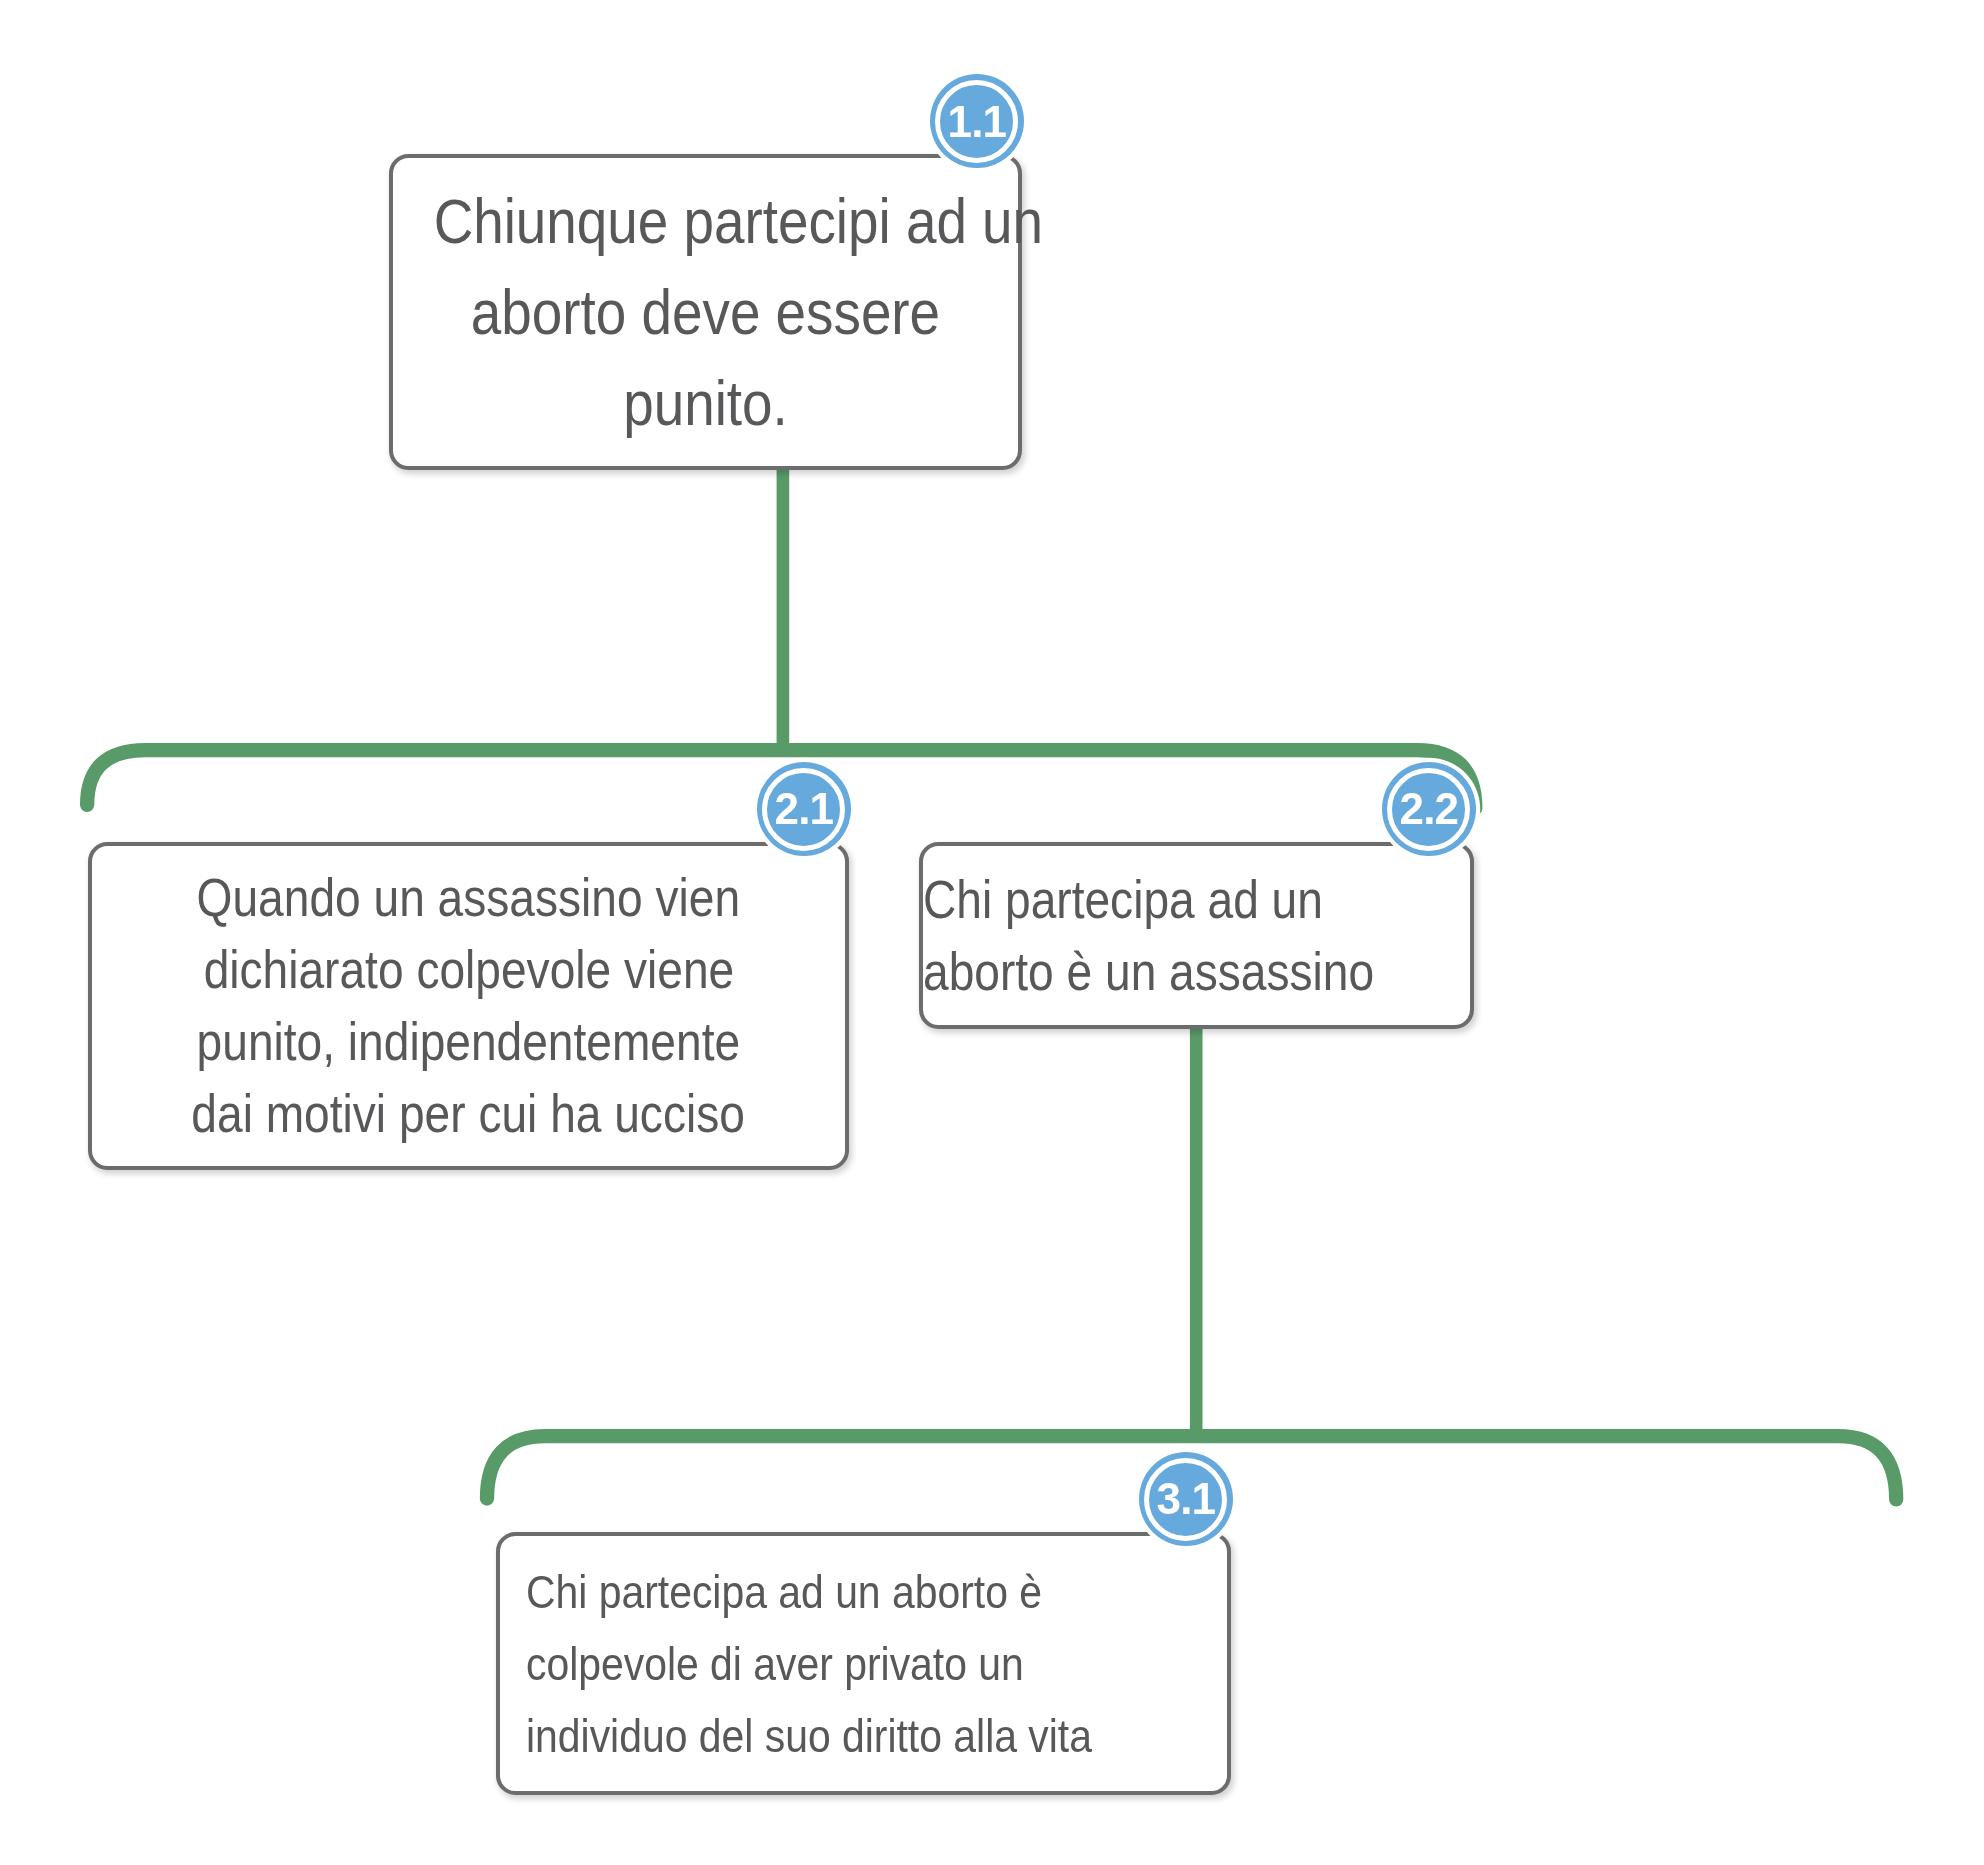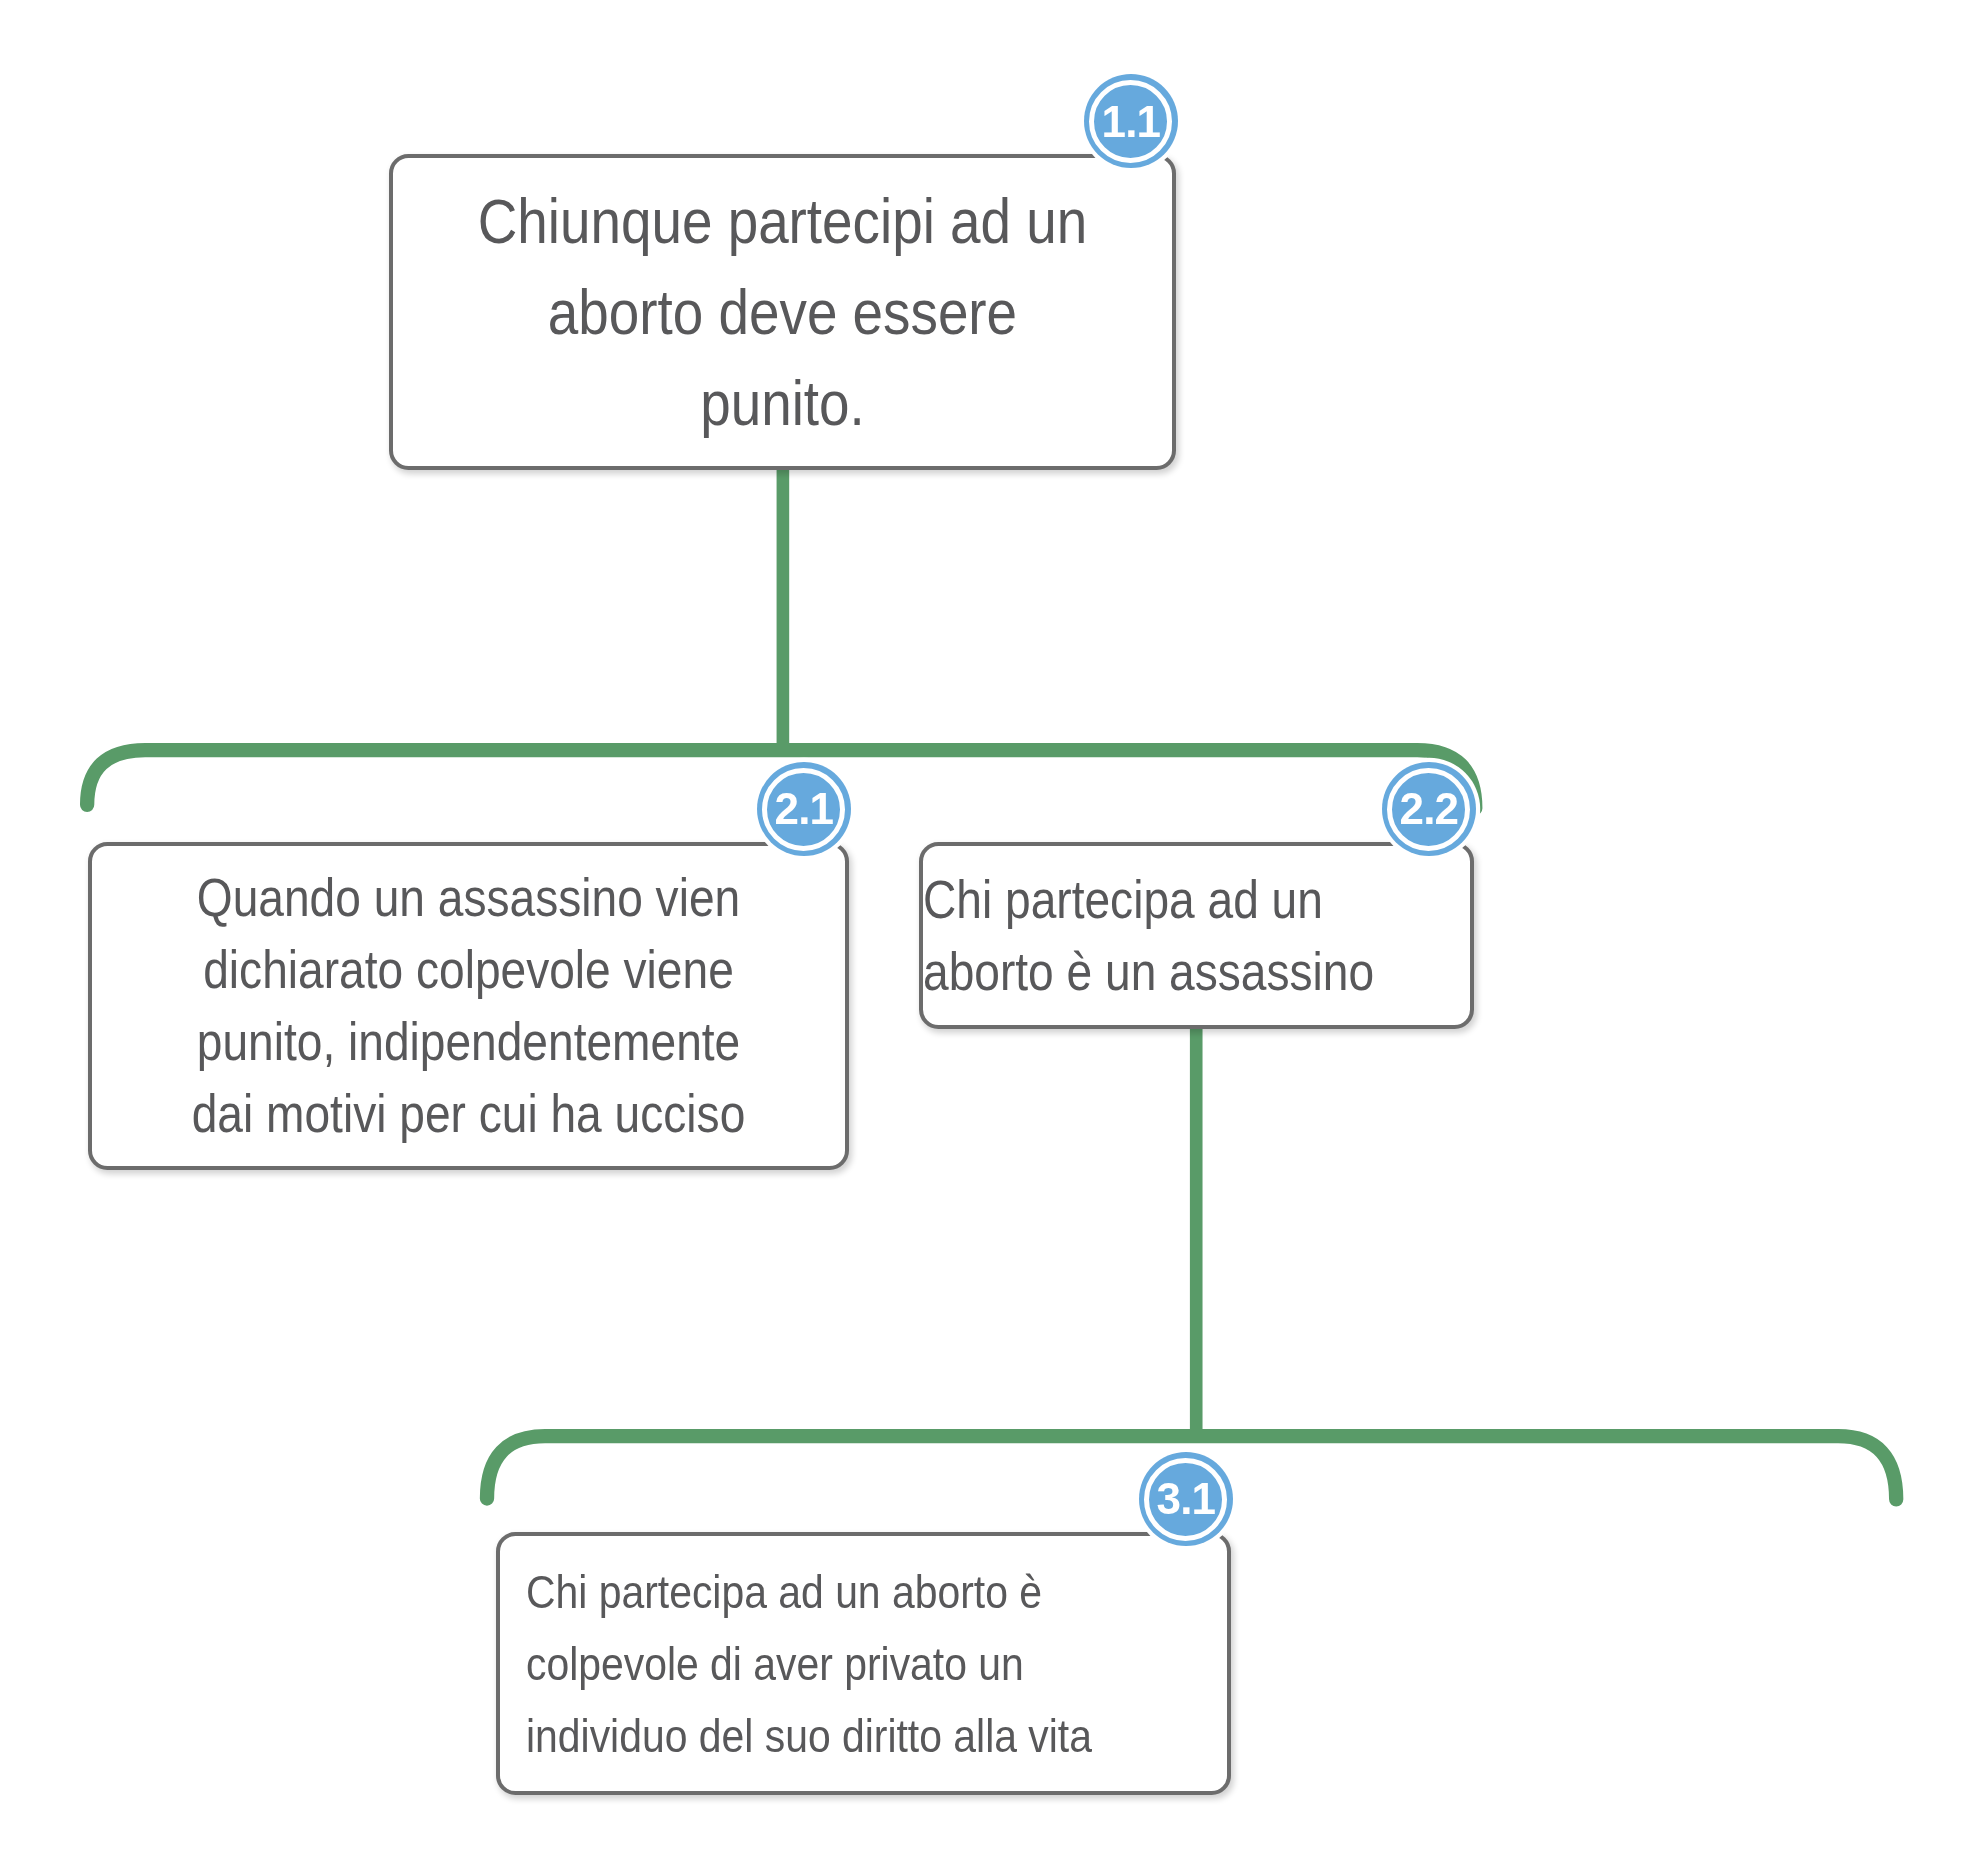--- a/index.html
+++ b/index.html
@@ -64,22 +64,22 @@
     border-radius:50%;
   }
   .badge .num{
     position:relative;
     color:var(--badge-text);
     font-size:44px;
     font-weight:700;
     letter-spacing:-0.8px;
   }
   
-  #node-1{left:389px;top:154px;width:787px;height:316px;font-size:63px;line-height:91px;}
-  #node-21{left:88px;top:842px;width:761px;height:328px;font-size:53px;line-height:72px;}
+  #node-1{left:389px;top:154px;width:633px;height:316px;font-size:63px;line-height:91px;}
+  #node-21{left:88px;top:842px;width:761px;height:328px;font-size:53px;line-height:72px;align-items:center;}
   #node-22{left:919px;top:842px;width:555px;height:187px;font-size:53px;line-height:72px;}
   #node-31{left:496px;top:1532px;width:735px;height:263px;font-size:47px;line-height:72px;padding-left:26px;}
   #node-32{left:1359px;top:1532px;width:562px;height:198px;font-size:47px;line-height:72px;padding-left:30px;}
 </style>
 </head>
 <body>
 
 <div class="canvas">
 
   <svg class="connectors" viewBox="0 0 4716 4433" xmlns="http://www.w3.org/2000/svg">

